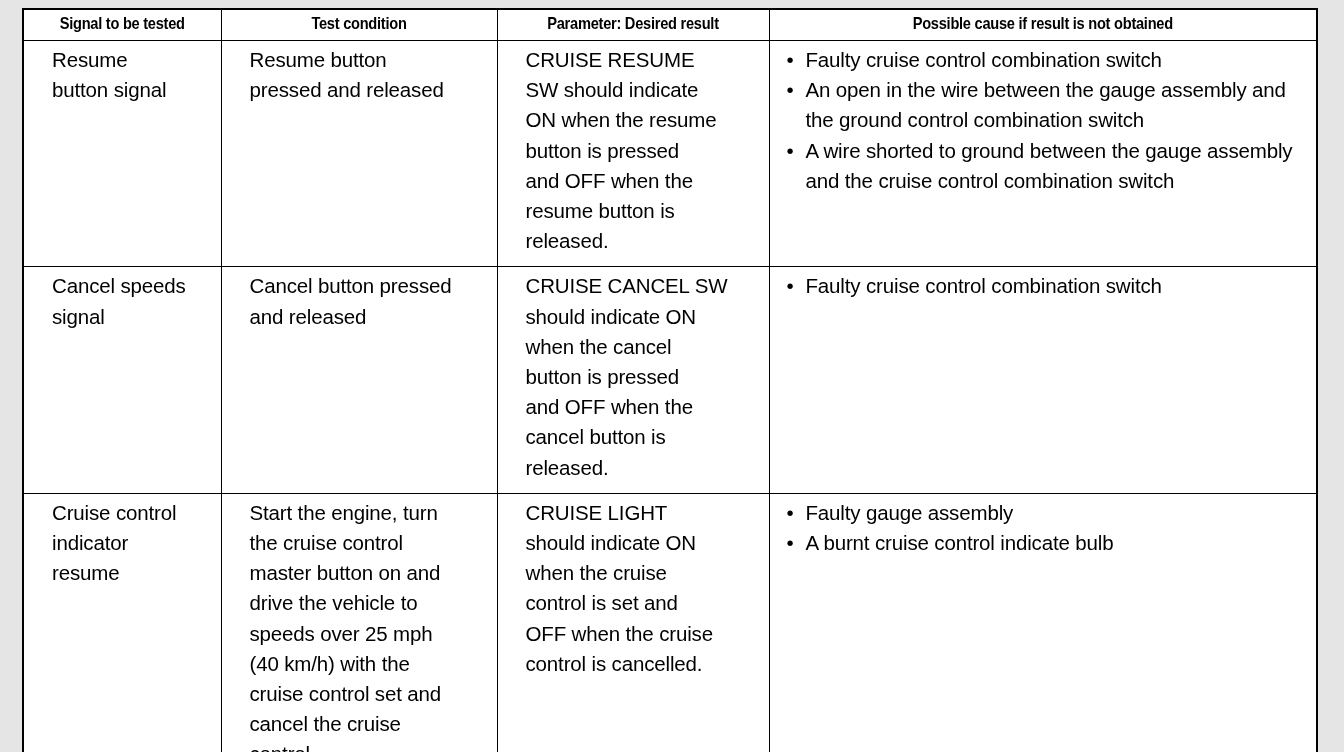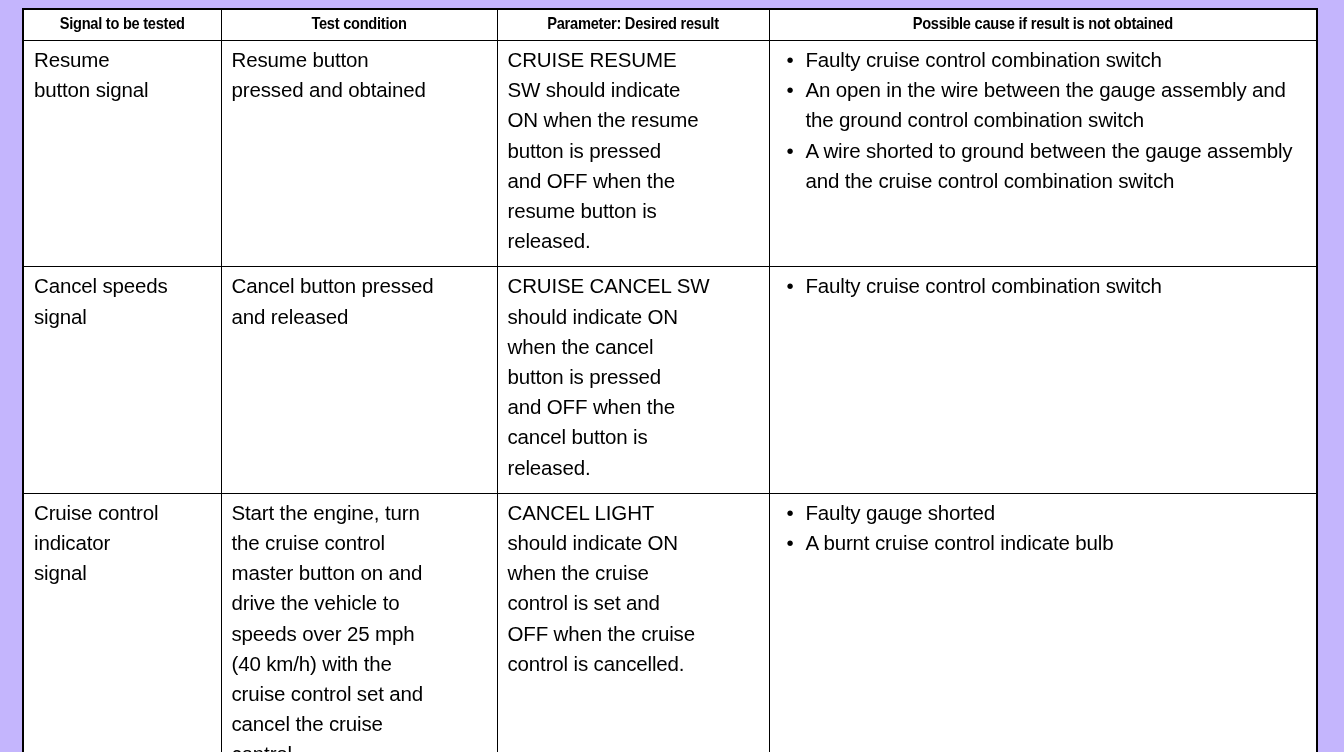--- a/index.html
+++ b/index.html
@@ -12,21 +12,21 @@
     height: 752px;
     font-family: "Liberation Sans", sans-serif;
     color: #000000;
     overflow: hidden;
   }
 
   .page {
     position: relative;
     width: 1344px;
     height: 752px;
-    background: #c4b5fd;
+    background: #e5e5e5;
   }
 
   
   .diag-table {
     position: absolute;
     left: 22px;
     top: 8px;
     width: 1294px;
     border-collapse: collapse;
     table-layout: fixed;
@@ -59,21 +59,21 @@
   }
   thead th.first { border-left: 2px solid #000; }
   thead th.last  { border-right: 2px solid #000; }
 
   
   tbody td {
     font-family: "Liberation Sans", sans-serif;
     font-size: 20.5px;
     line-height: 30.2px;
     vertical-align: top;
-    padding: 4px 8px 10px 10px;
+    padding: 4px 8px 10px 28px;
     border-left: 1px solid #000;
     border-right: 1px solid #000;
     border-bottom: 1px solid #000;
     letter-spacing: -0.15px;
   }
   tbody td.first { border-left: 2px solid #000; }
   tbody td.last  { border-right: 2px solid #000; }
   tbody tr.last-row td { border-bottom: 2px solid #000; }
 
   tbody td.col-cause { padding-left: 14px; }
@@ -122,21 +122,21 @@
 
     <tbody>
 
       <tr>
         <td class="first">
           <div class="celltext">Resume
 button signal</div>
         </td>
         <td>
           <div class="celltext">Resume button
-pressed and obtained</div>
+pressed and released</div>
         </td>
         <td>
           <div class="celltext">CRUISE RESUME
 SW should indicate
 ON when the resume
 button is pressed
 and OFF when the
 resume button is
 released.</div>
         </td>
@@ -183,46 +183,46 @@
               <span>Faulty cruise control combination switch</span>
             </li>
           </ul>
         </td>
       </tr>
 
       <tr class="last-row">
         <td class="first">
           <div class="celltext">Cruise control
 indicator
-signal</div>
+resume</div>
         </td>
         <td>
           <div class="celltext">Start the engine, turn
 the cruise control
 master button on and
 drive the vehicle to
 speeds over 25 mph
 (40 km/h) with the
 cruise control set and
 cancel the cruise
 control</div>
         </td>
         <td>
-          <div class="celltext">CANCEL LIGHT
+          <div class="celltext">CRUISE LIGHT
 should indicate ON
 when the cruise
 control is set and
 OFF when the cruise
 control is cancelled.</div>
         </td>
         <td class="last col-cause">
           <ul class="causes">
             <li>
               <span class="bullet">•</span>
-              <span>Faulty gauge shorted</span>
+              <span>Faulty gauge assembly</span>
             </li>
             <li>
               <span class="bullet">•</span>
               <span>A burnt cruise control indicate bulb</span>
             </li>
           </ul>
         </td>
       </tr>
 
     </tbody>

